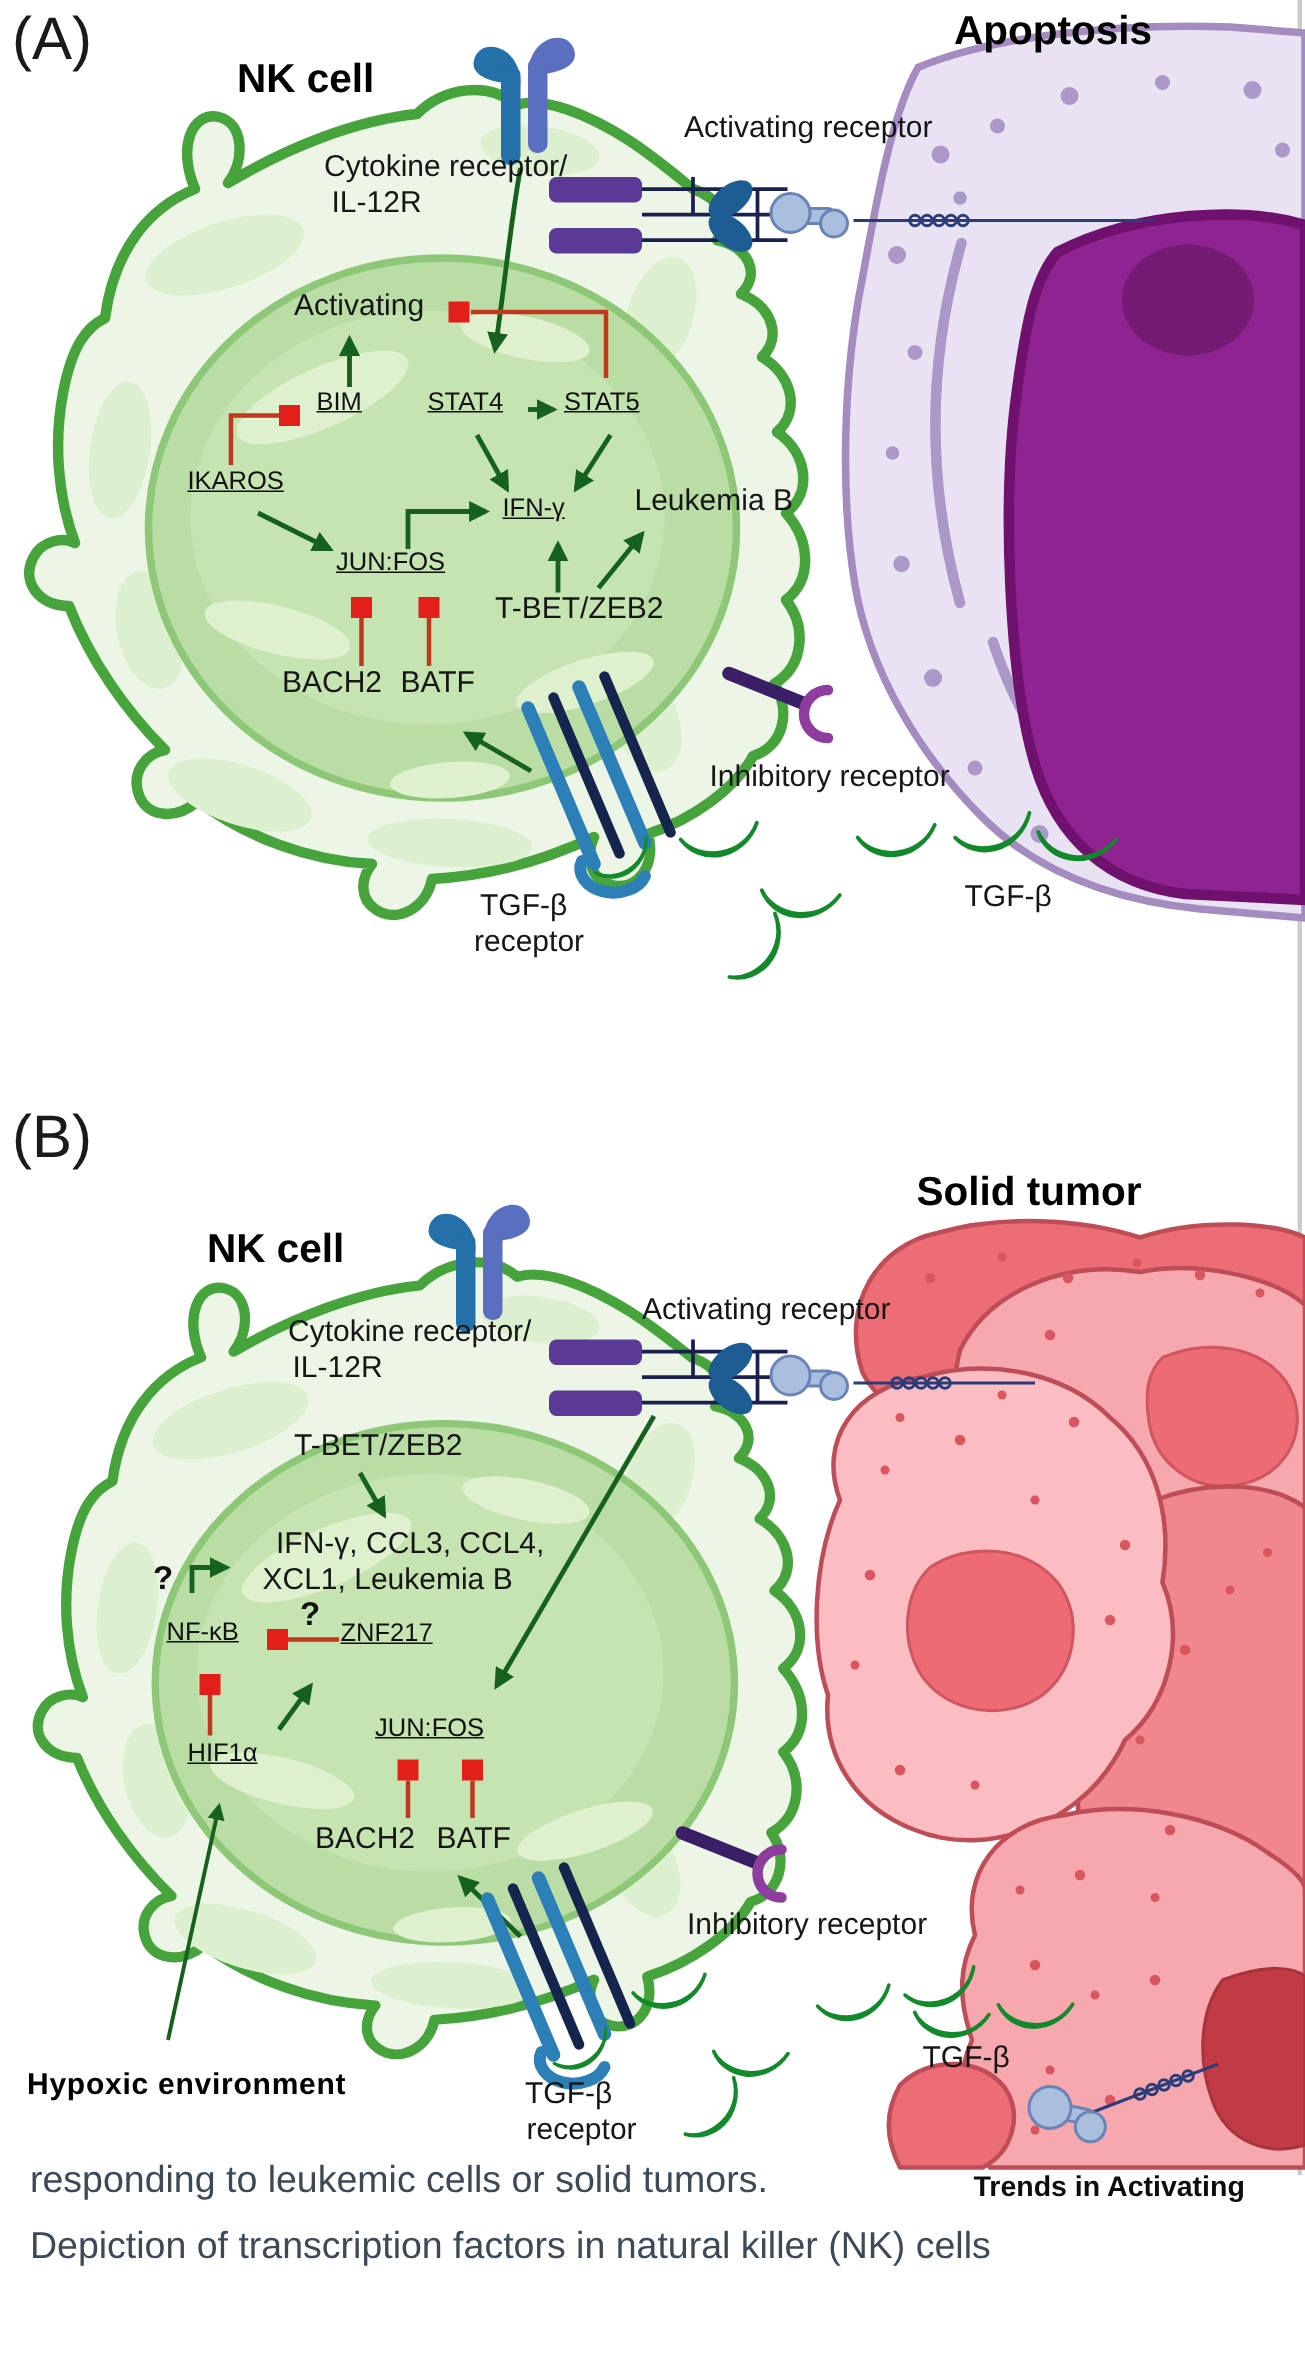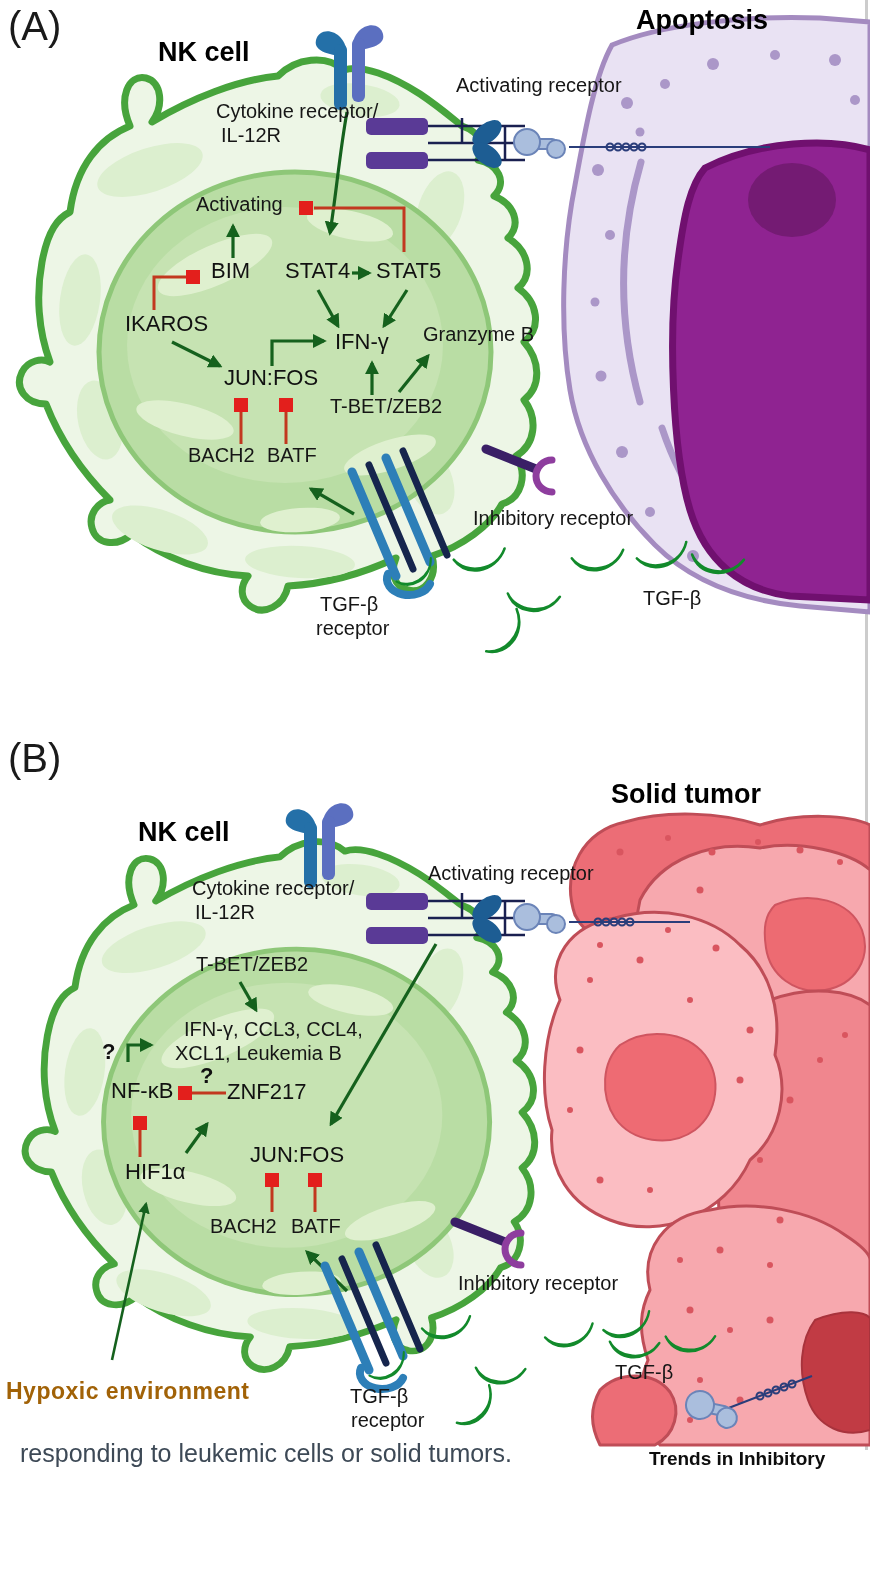--- a/index.html
+++ b/index.html
@@ -1,24 +1,24 @@
 <!DOCTYPE html>
 <html><head>
 <meta charset="utf-8">
 <style>
   html,body{margin:0;padding:0;background:#fff;}
   #figure{position:relative;width:870px;height:1583px;background:#ffffff;overflow:hidden;
           font-family:"Liberation Sans","DejaVu Sans",sans-serif;}
   #art{position:absolute;left:0;top:0;}
   .lbl{position:absolute;white-space:nowrap;color:#161616;font-size:20px;line-height:1.1;}
-  .gene{font-size:22px;color:#111;}
+  .gene{font-size:17px;color:#111;text-decoration:underline;}
   .head{font-size:27px;font-weight:bold;color:#000;}
   .tag{font-size:40px;font-weight:400;color:#1a1a1a;}
   .q{font-size:22px;font-weight:bold;color:#111;}
-  .hypo{font-size:23px;font-weight:bold;color:#a16207;letter-spacing:.5px;}
+  .hypo{font-size:20px;font-weight:bold;color:#000000;letter-spacing:.5px;margin-left:12px;}
   .journal{font-size:19px;font-weight:bold;color:#0d0d0d;}
   .caption{font-size:25px;color:#3d4956;}
 </style>
 </head>
 <body>
 
 <div id="figure">
 
 <svg id="art" width="870" height="1583" viewBox="0 0 870 1583">
   <defs>
@@ -317,21 +317,21 @@
 <div class="lbl head" style="left:636px;top:6px">Apoptosis</div>
 <div class="lbl" style="left:216px;top:100px">Cytokine receptor/</div>
 <div class="lbl" style="left:221px;top:124px">IL-12R</div>
 <div class="lbl" style="left:456px;top:74px">Activating receptor</div>
 <div class="lbl" style="left:196px;top:193px">Activating</div>
 <div class="lbl gene" style="left:211px;top:259px">BIM</div>
 <div class="lbl gene" style="left:285px;top:259px">STAT4</div>
 <div class="lbl gene" style="left:376px;top:259px">STAT5</div>
 <div class="lbl gene" style="left:125px;top:312px">IKAROS</div>
 <div class="lbl gene" style="left:335px;top:330px">IFN-γ</div>
-<div class="lbl" style="left:423px;top:323px">Granzyme B</div>
+<div class="lbl" style="left:423px;top:323px">Leukemia B</div>
 <div class="lbl gene" style="left:224px;top:366px">JUN:FOS</div>
 <div class="lbl" style="left:330px;top:395px">T-BET/ZEB2</div>
 <div class="lbl" style="left:188px;top:444px">BACH2</div>
 <div class="lbl" style="left:267px;top:444px">BATF</div>
 <div class="lbl" style="left:320px;top:593px">TGF-β</div>
 <div class="lbl" style="left:316px;top:617px">receptor</div>
 <div class="lbl" style="left:473px;top:507px">Inhibitory receptor</div>
 <div class="lbl" style="left:643px;top:587px">TGF-β</div>
 
 <div class="lbl tag" style="left:8px;top:736px">(B)</div>
@@ -350,16 +350,17 @@
 <div class="lbl gene" style="left:125px;top:1160px">HIF1α</div>
 <div class="lbl gene" style="left:250px;top:1143px">JUN:FOS</div>
 <div class="lbl" style="left:210px;top:1215px">BACH2</div>
 <div class="lbl" style="left:291px;top:1215px">BATF</div>
 <div class="lbl hypo" style="left:6px;top:1379px">Hypoxic  environment</div>
 <div class="lbl" style="left:350px;top:1385px">TGF-β</div>
 <div class="lbl" style="left:351px;top:1409px">receptor</div>
 <div class="lbl" style="left:458px;top:1272px">Inhibitory receptor</div>
 <div class="lbl" style="left:615px;top:1361px">TGF-β</div>
 
-<div class="lbl journal" style="left:649px;top:1449px">Trends in Inhibitory</div>
+<div class="lbl journal" style="left:649px;top:1449px">Trends in Activating</div>
+<div class="lbl caption" style="left:20px;top:1484px">Depiction of transcription factors in natural killer (NK) cells</div>
 <div class="lbl caption" style="left:20px;top:1440px">responding to leukemic cells or solid tumors.</div>
 
 </div>
 
 </body></html>

